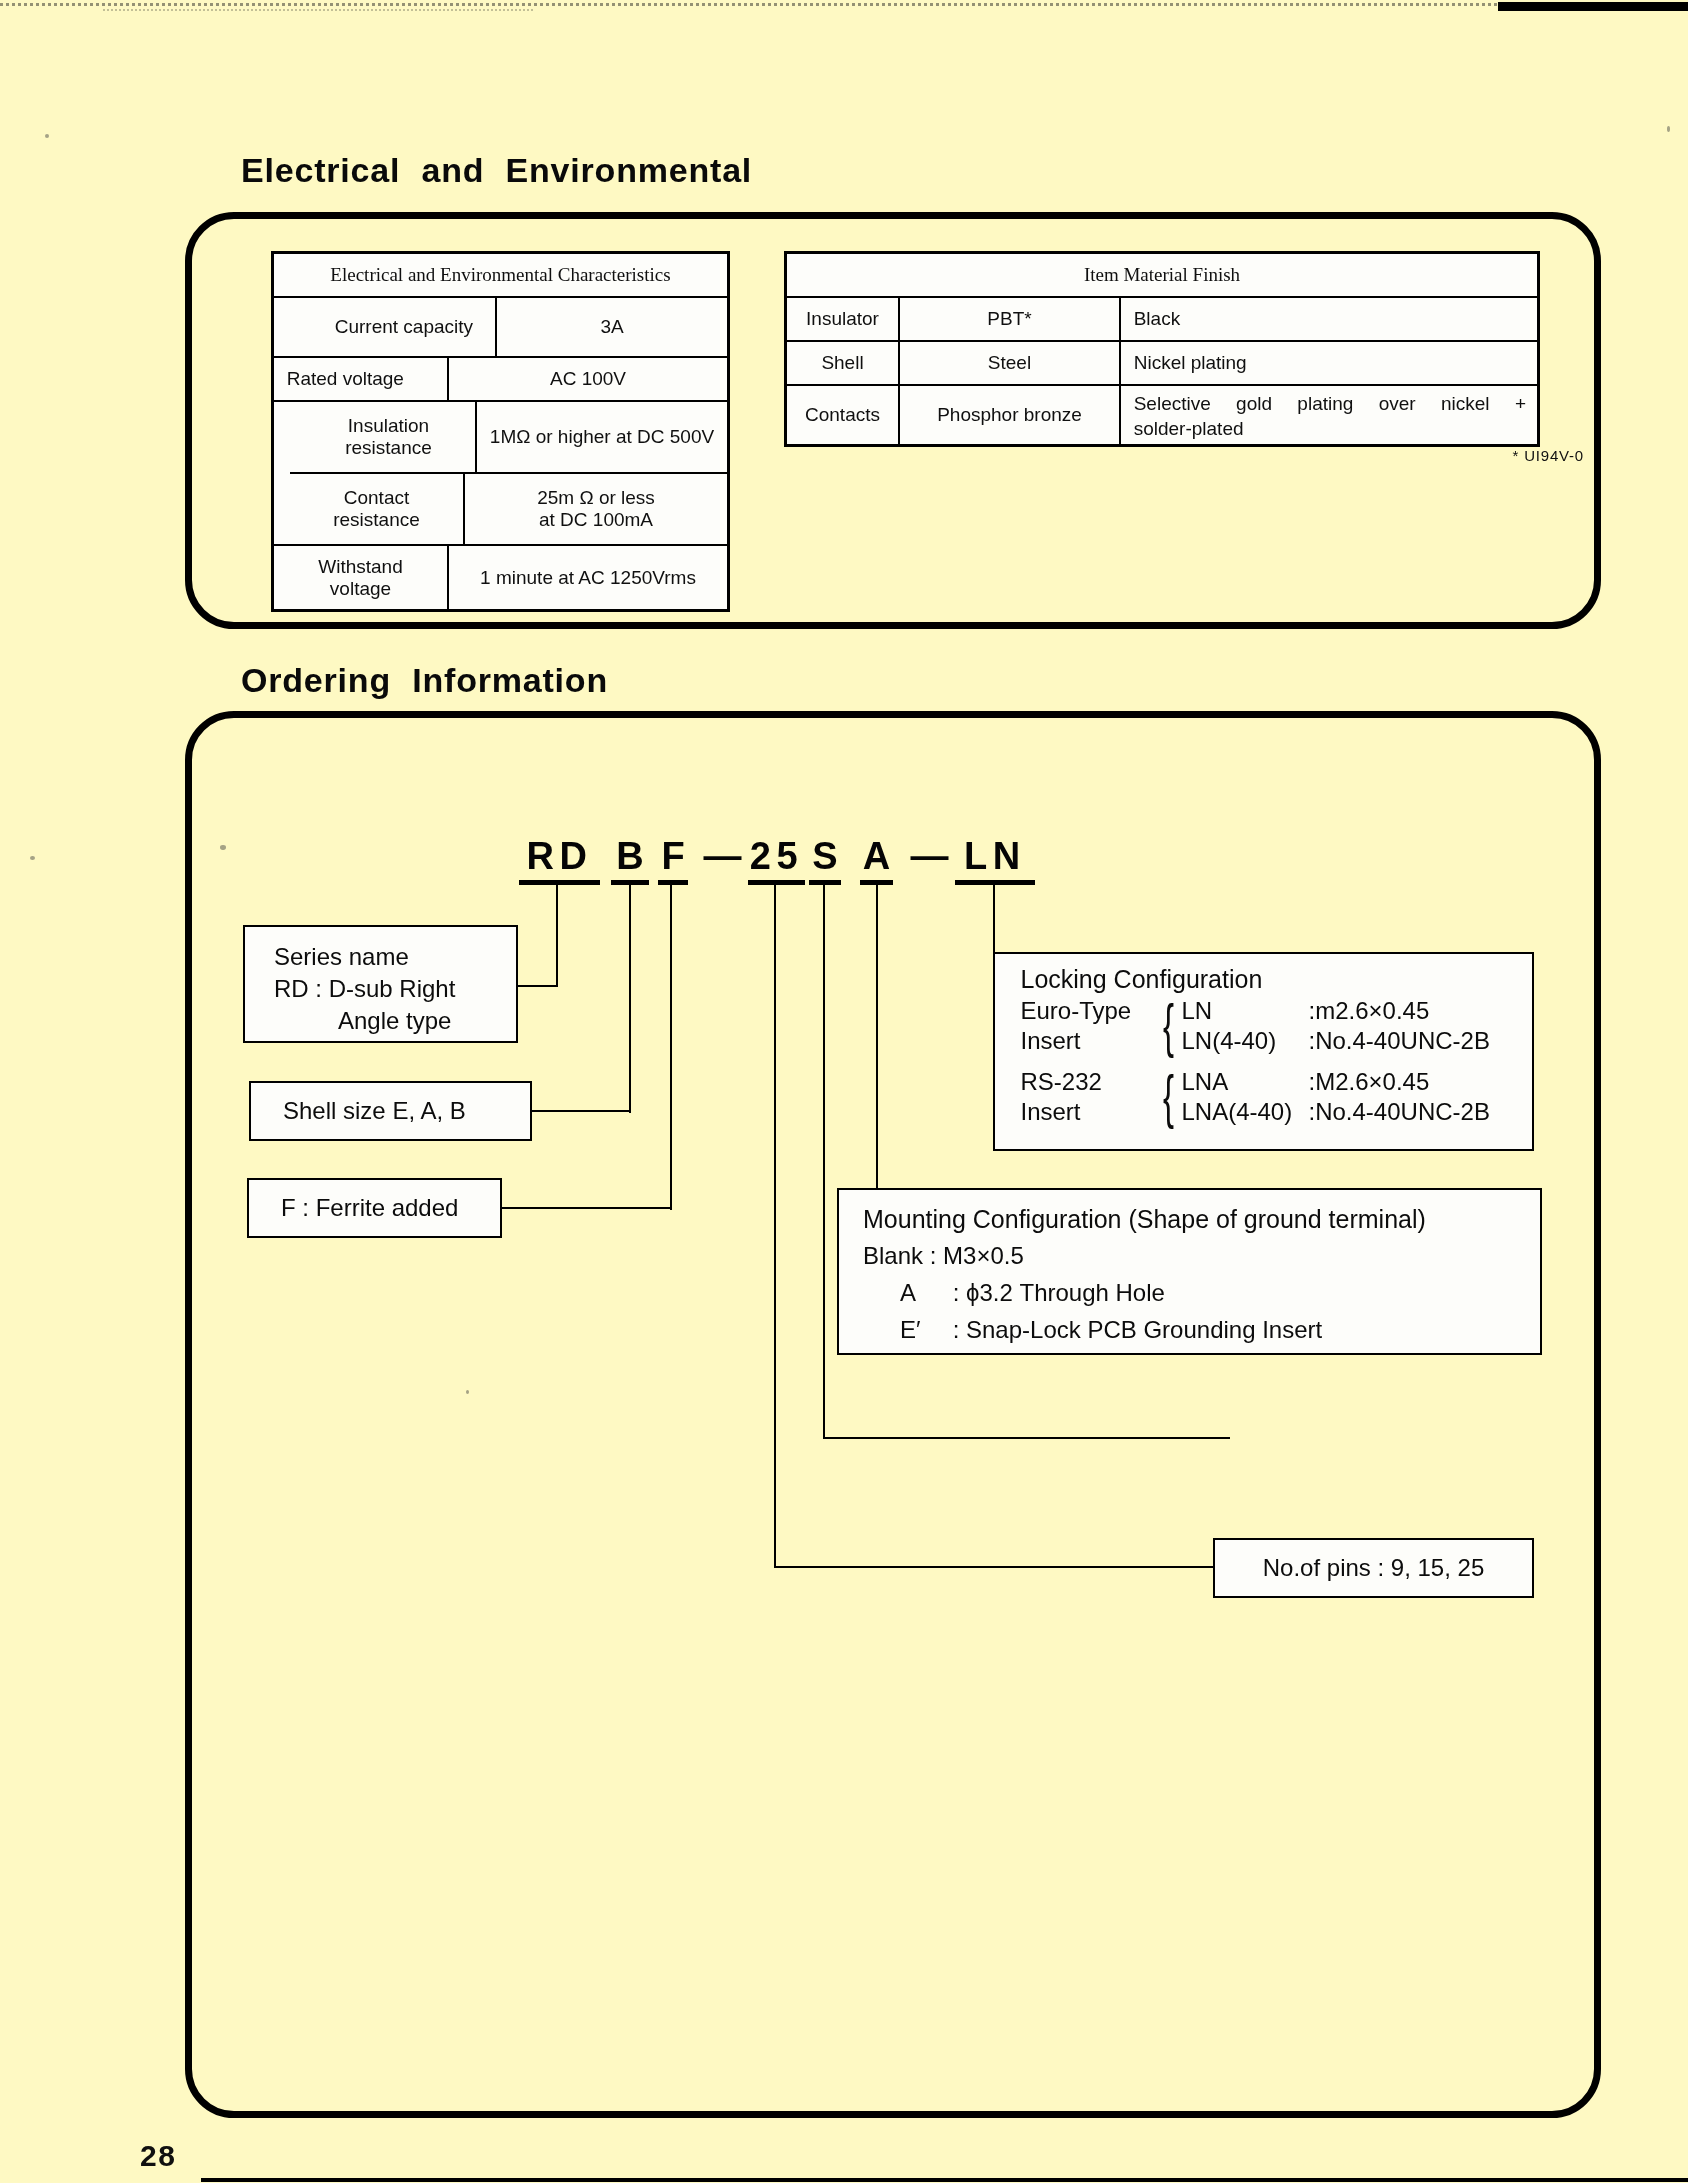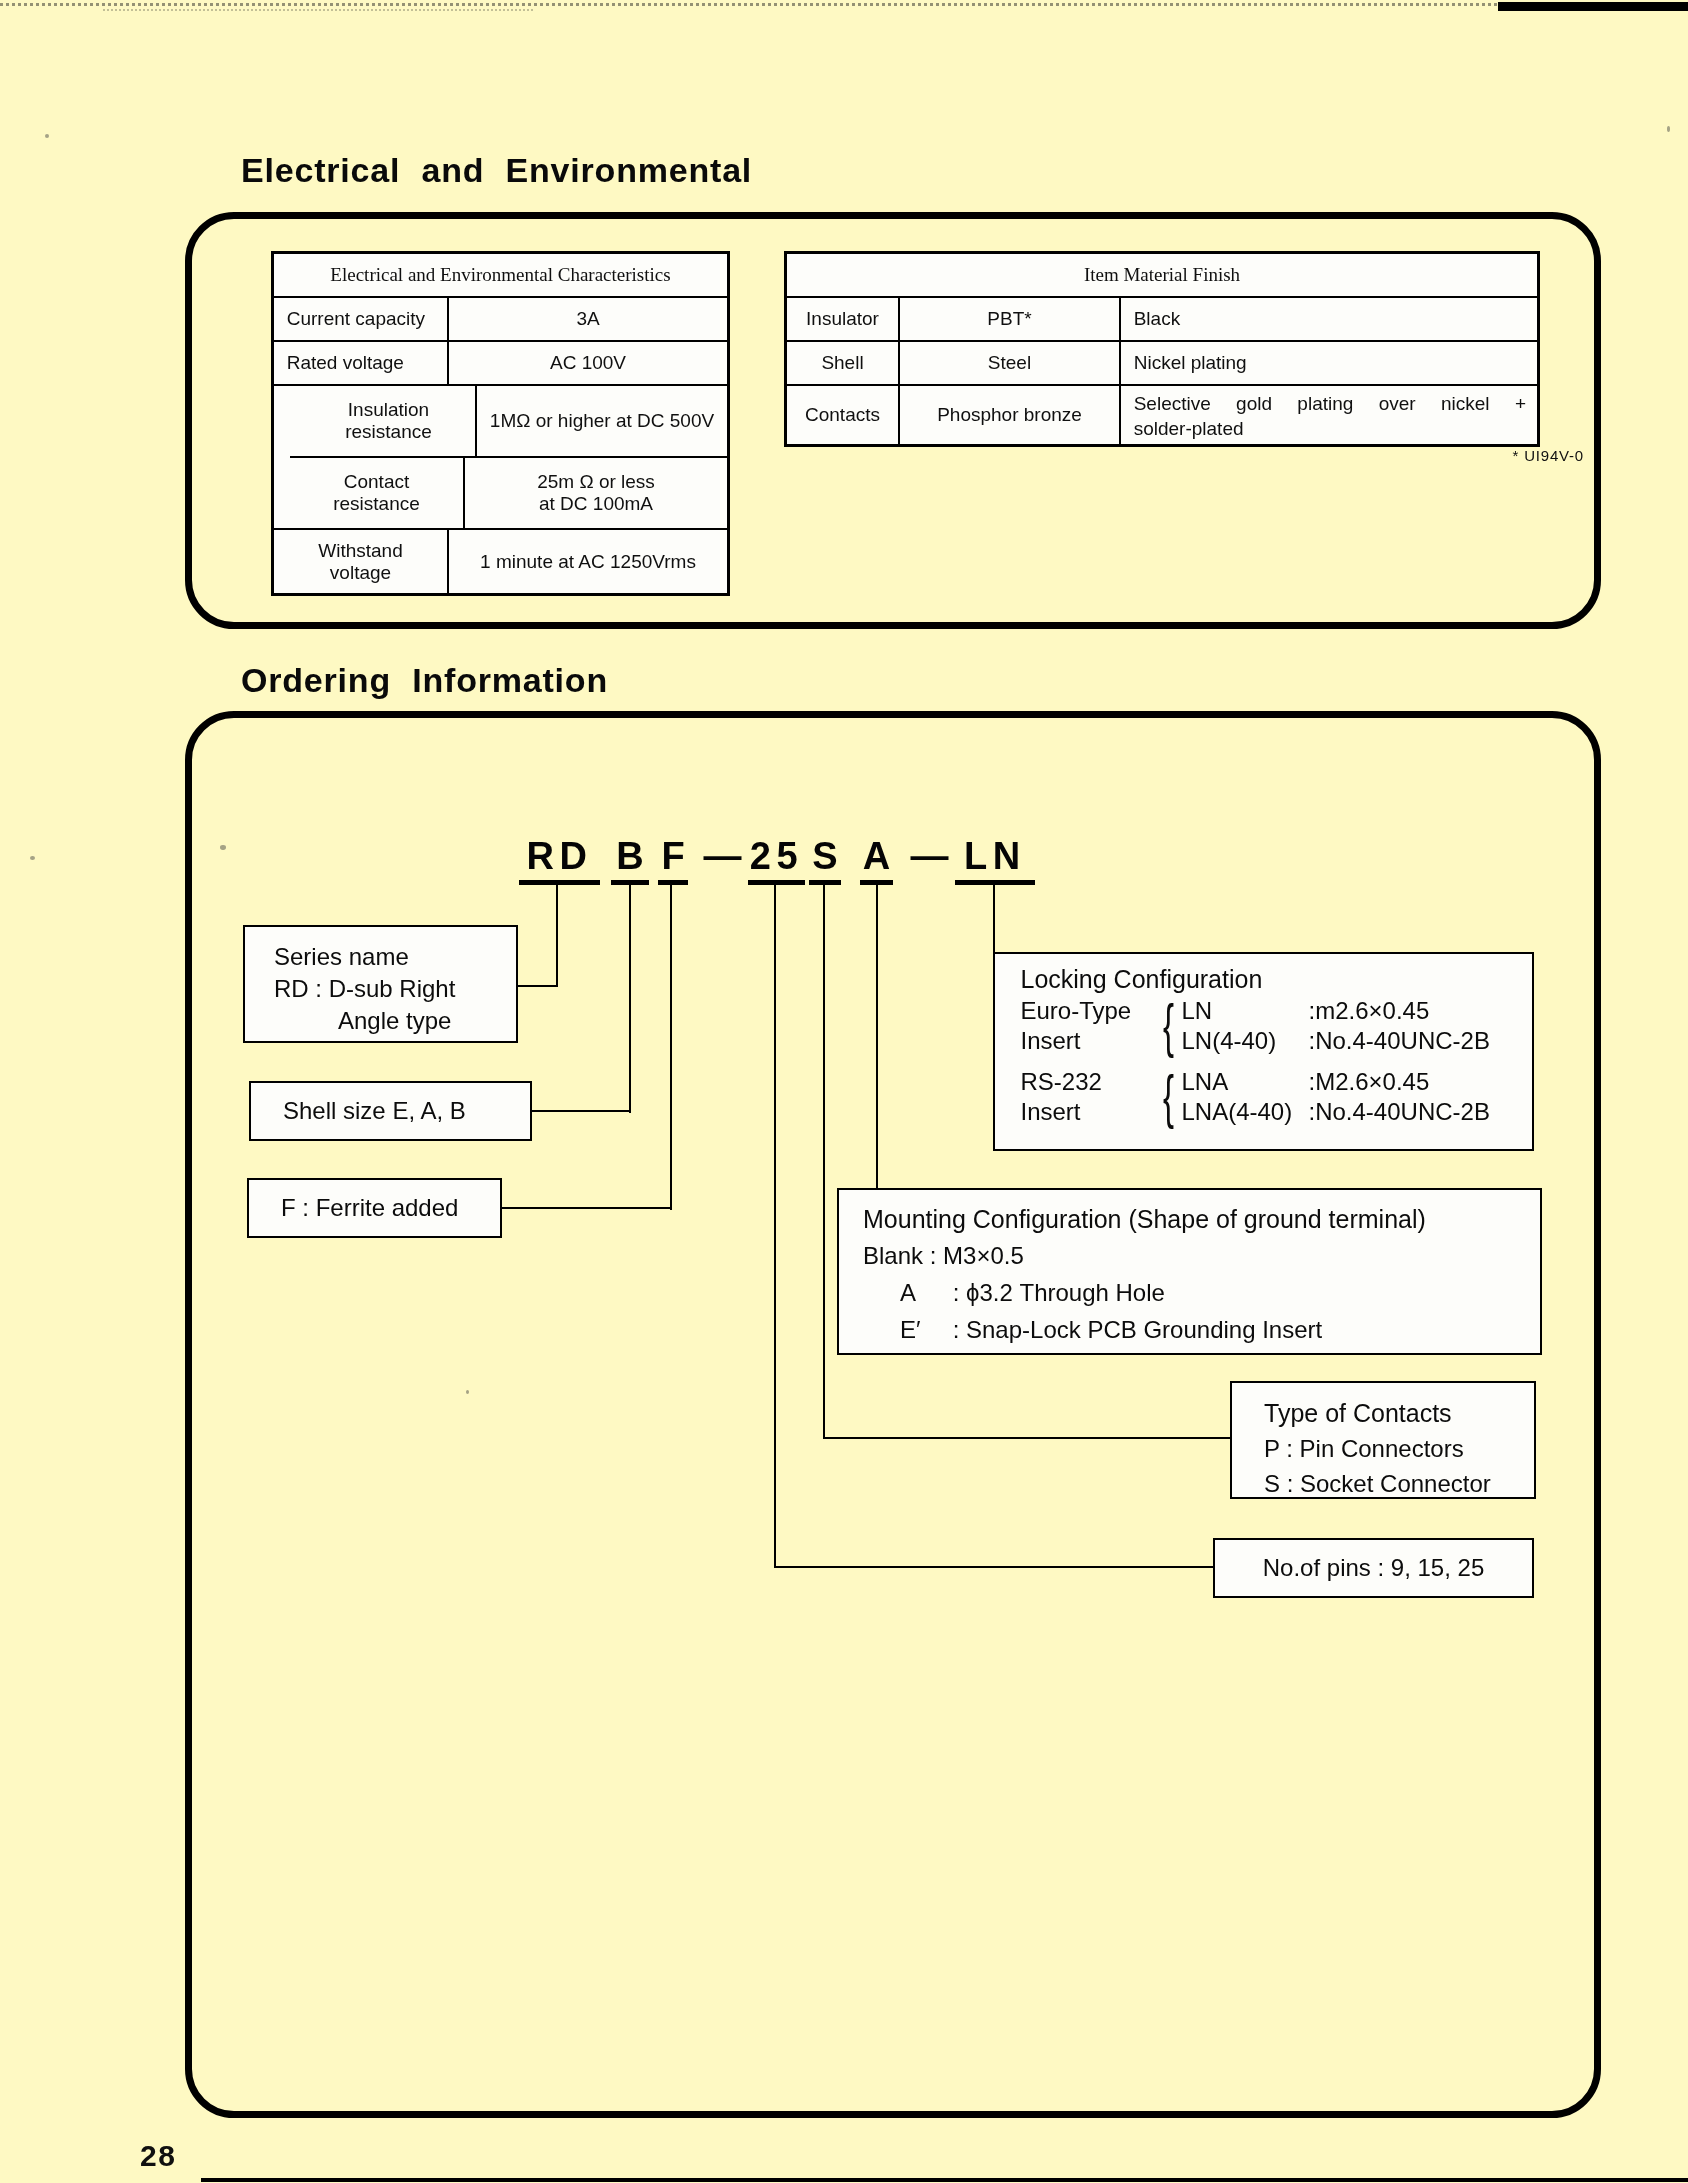--- a/index.html
+++ b/index.html
@@ -101,21 +101,21 @@
   <div class="speck" style="left:220px; top:845px; width:5.6px; height:4.8px;"></div>
   <div class="speck" style="left:487px; top:977px; width:3.2px; height:4.8px;"></div>
   <div class="speck" style="left:466px; top:1390px; width:3.2px; height:4px;"></div>
 
   <div class="section-title" style="left:241px; top:151px;">Electrical and Environmental</div>
 
   <div class="panel" style="left:185px; top:212px; width:1402px; height:403px;"></div>
 
   <div class="spec-table" style="left:271px; top:251px; width:459px;">
     <div class="th-merged" style="height:42px;">Electrical and Environmental Characteristics</div>
-    <div class="tr" style="height:44px;">
+    <div class="tr" style="height:60px;padding-left:48px;">
       <div class="td rb left-pad" style="width:175px;">Current capacity</div>
       <div class="td center" style="flex:1;">3A</div>
     </div>
     <div class="tr" style="height:44px;">
       <div class="td rb left-pad" style="width:175px;">Rated voltage</div>
       <div class="td center" style="flex:1;">AC 100V</div>
     </div>
     <div class="tr" style="height:72px;padding-left:28px;">
       <div class="td rb center preline" style="width:175px;">Insulation
 resistance</div>
@@ -248,25 +248,20 @@
     <div class="mt-row">
       <span class="mt-key">A</span>
       <span>: ϕ3.2 Through Hole</span>
     </div>
     <div class="mt-row">
       <span class="mt-key">E′</span>
       <span>: Snap-Lock PCB Grounding Insert</span>
     </div>
   </div>
 
-  <div class="dbox" id="contacts-box" style="left:1230px; top:1381px; width:306px; height:118px;">
-    <div class="ttl">Type of Contacts</div>
-    <div>P : Pin Connectors</div>
-    <div>S : Socket Connector</div>
-  </div>
 
   <div class="dbox" id="pins-box" style="left:1213px; top:1538px; width:321px; height:60px;">
     <span>No.of pins : 9, 15, 25</span>
   </div>
 
   <div class="page-number" style="left:140px; top:2139px;">28</div>
 
 </div>
 
 

